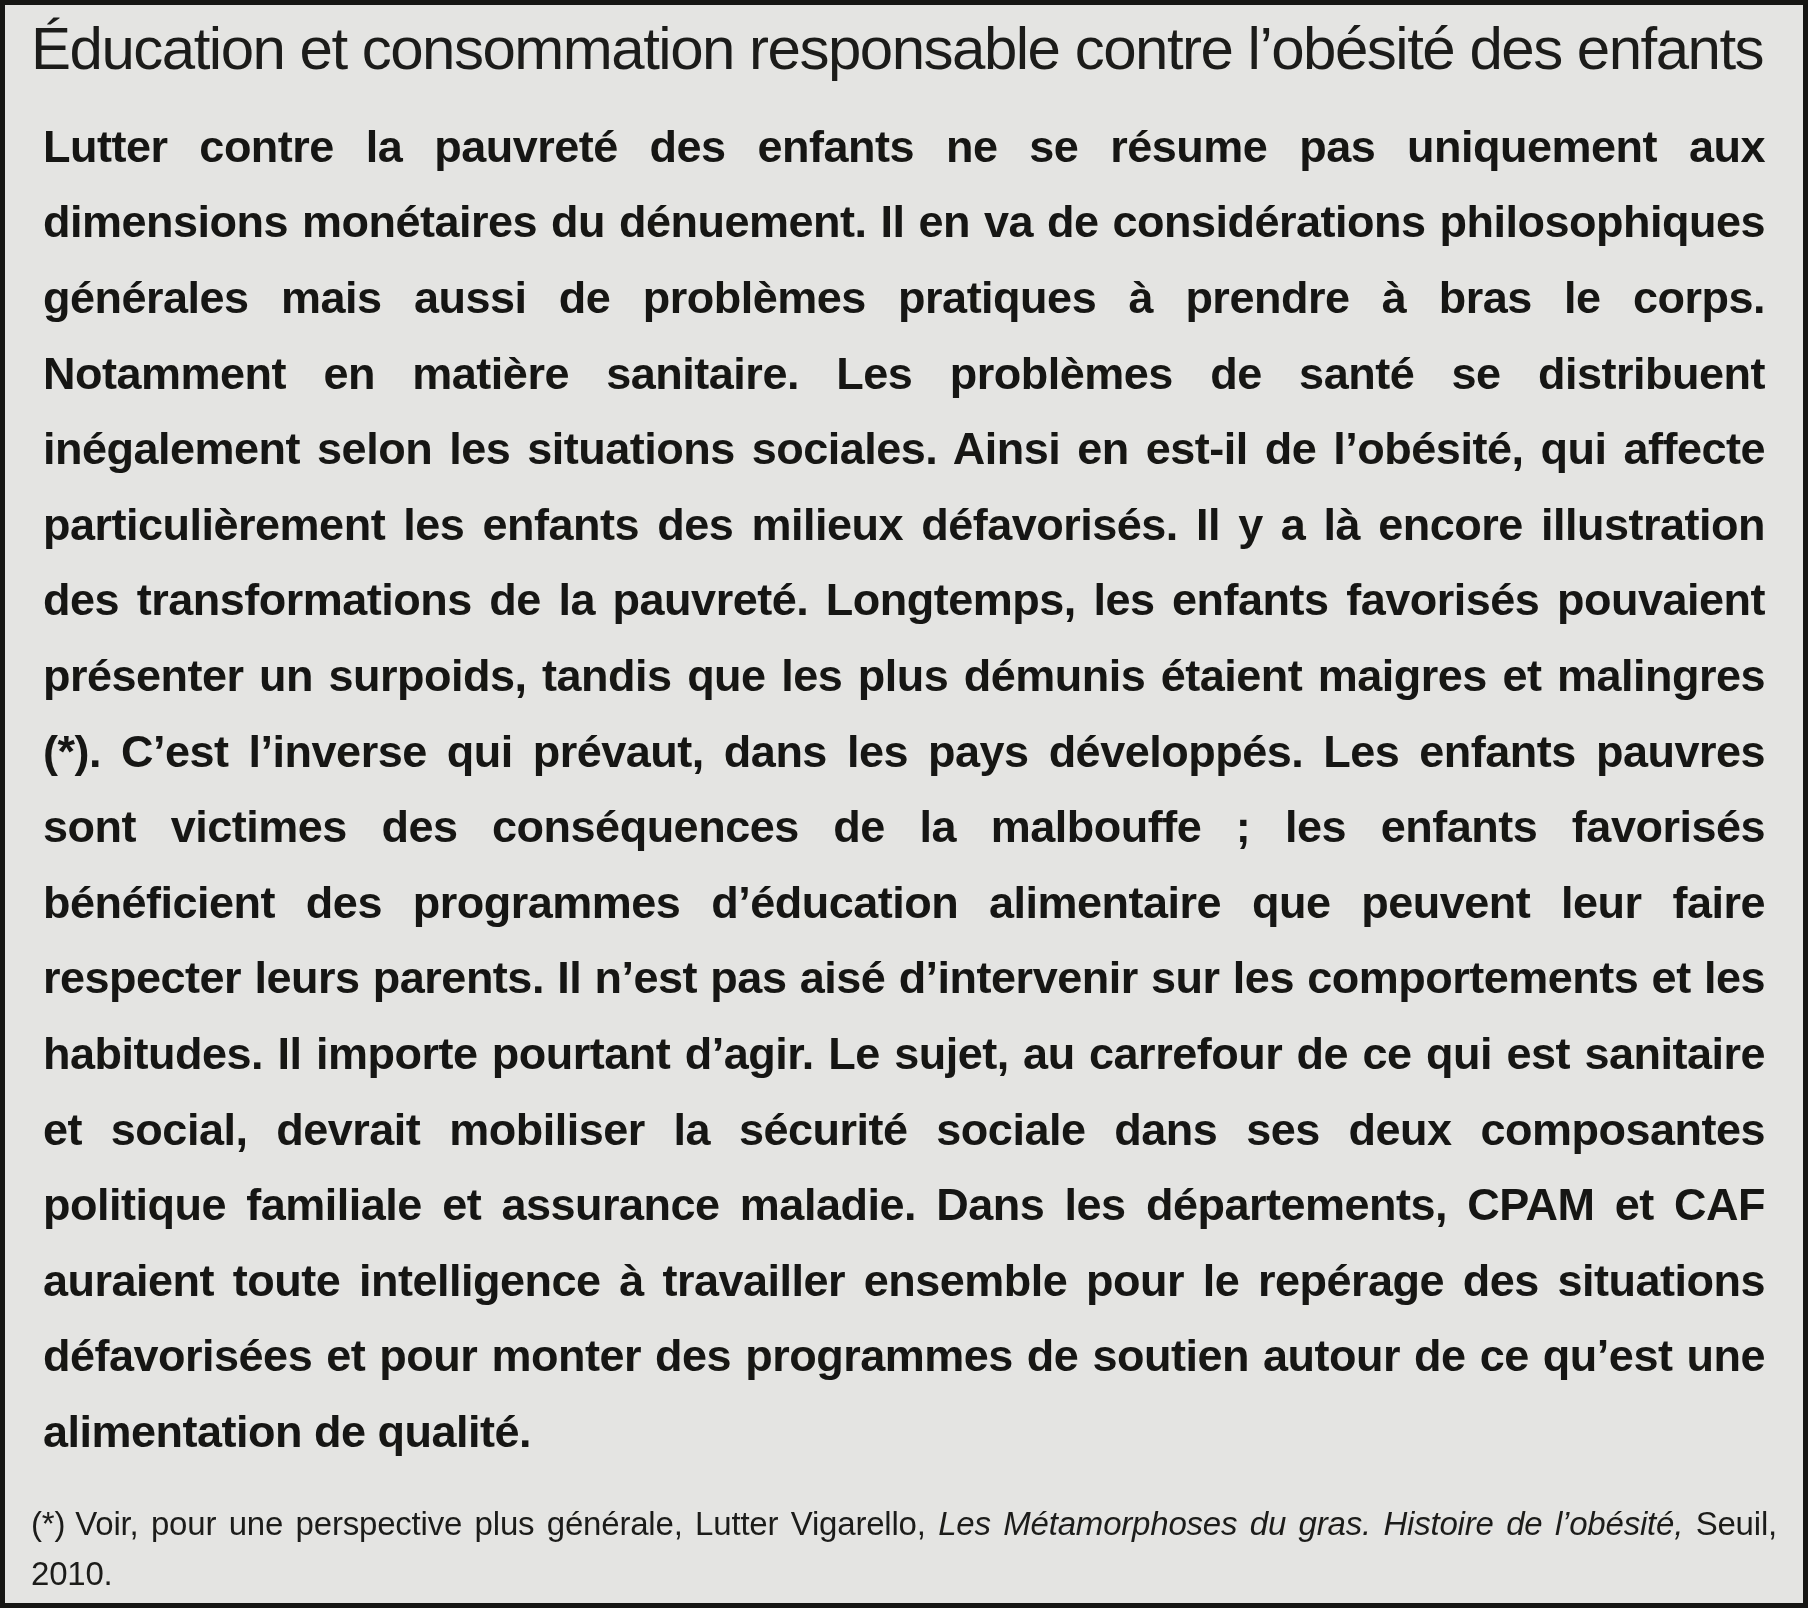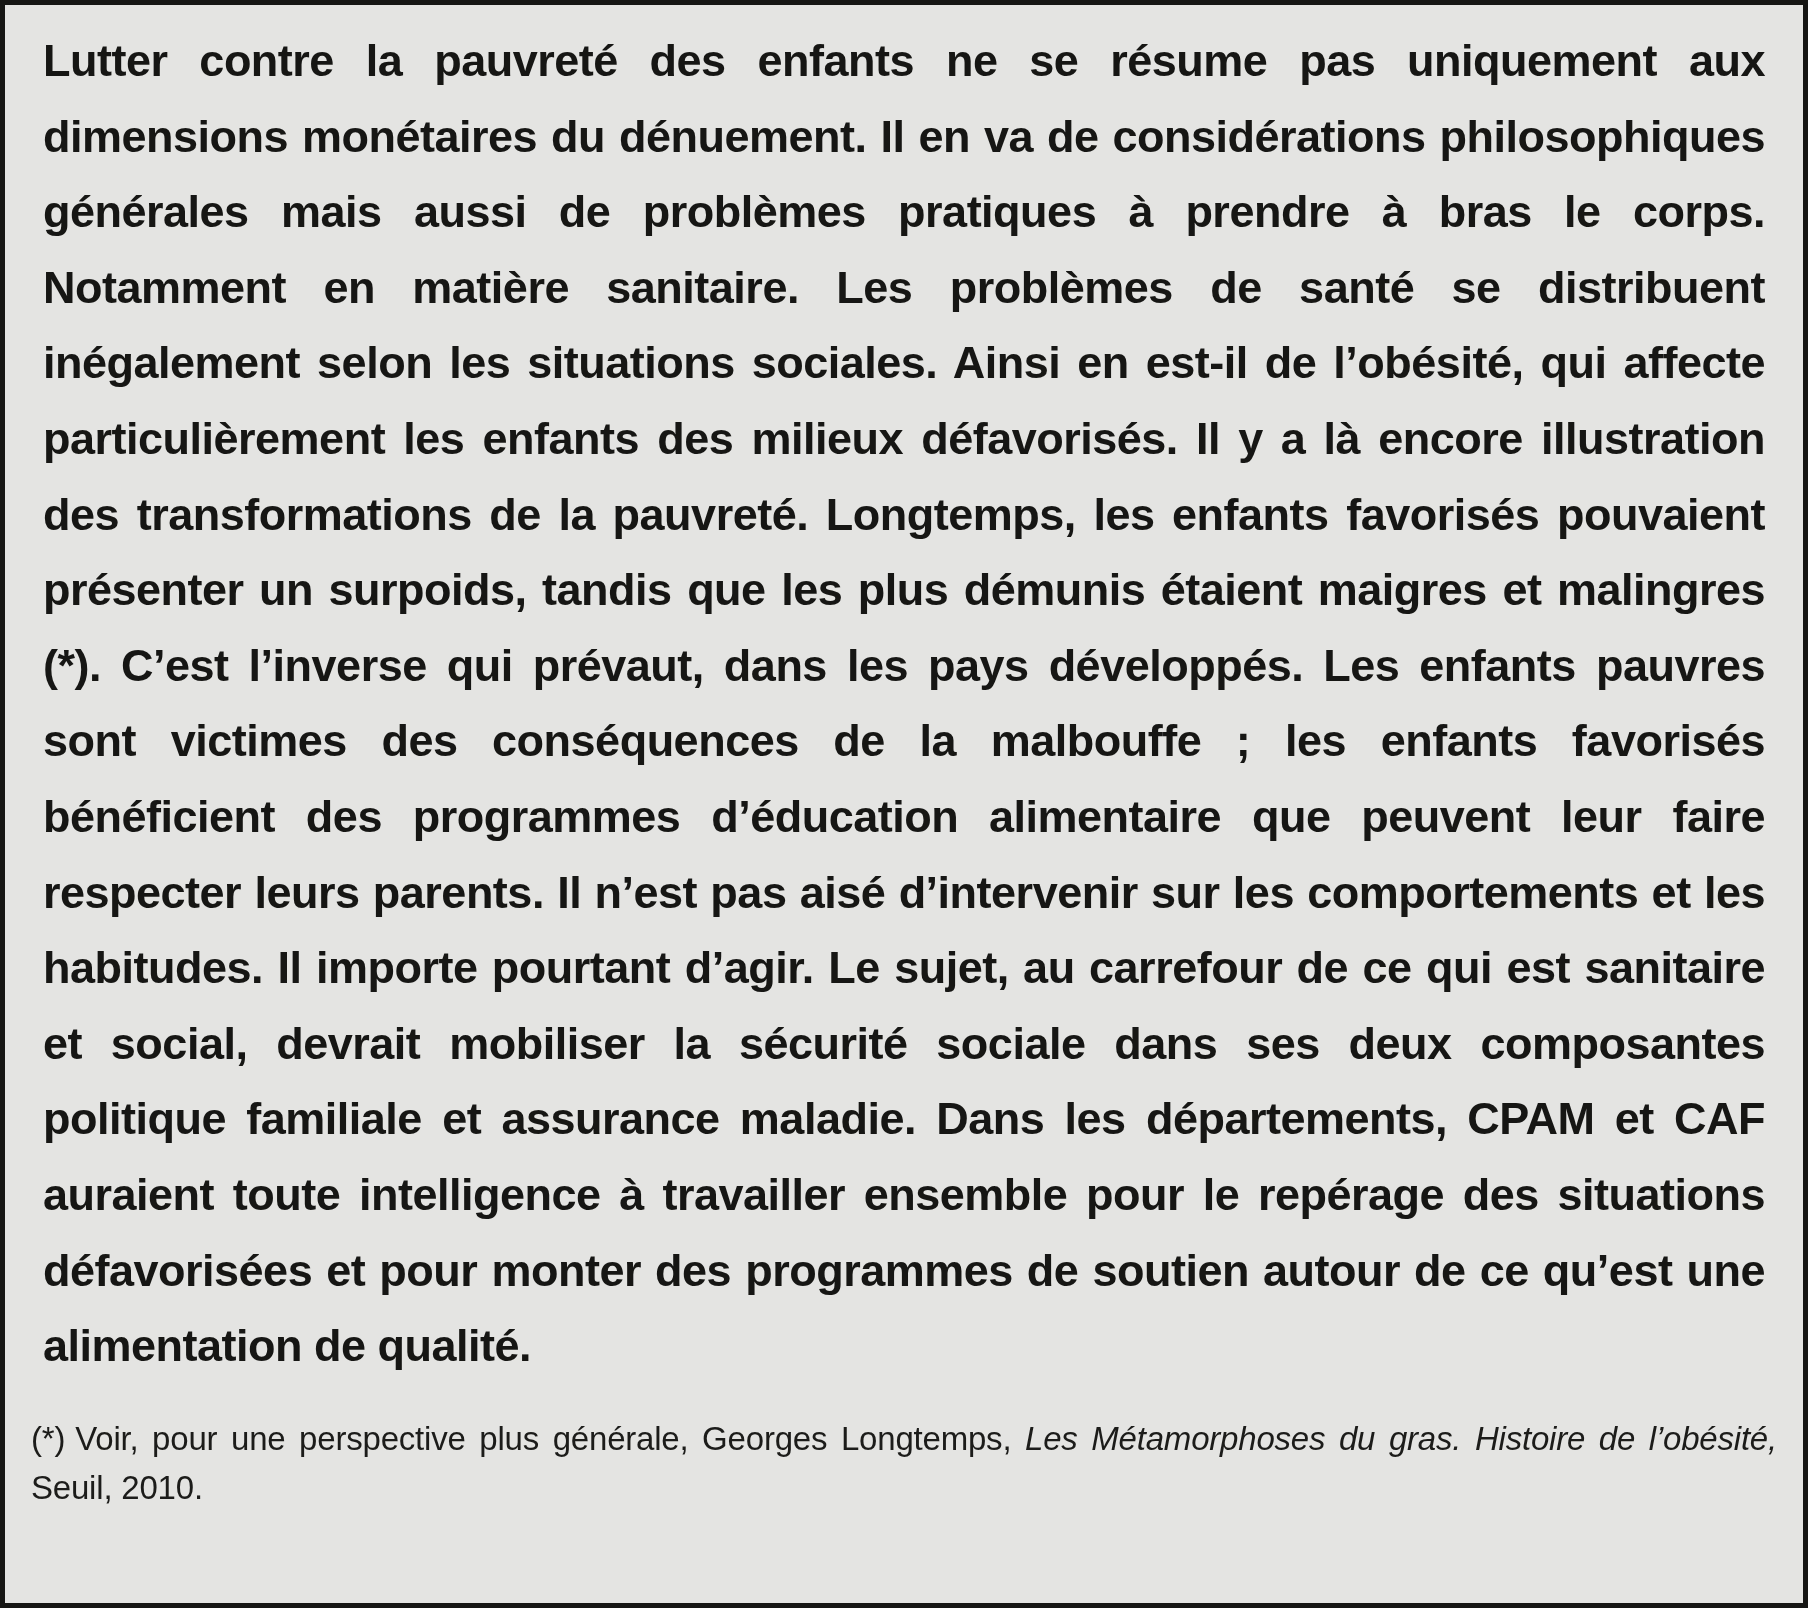--- a/index.html
+++ b/index.html
@@ -50,17 +50,18 @@
     padding-right: 10px;
   }
   .footnote .italic {
     font-style: italic;
   }
 </style>
 </head>
 <body>
 
 <div class="page">
+  <h1 class="panel-title">Éducation et consommation responsable contre l’obésité des enfants</h1>
 
   <p class="body-text">Lutter contre la pauvreté des enfants ne se résume pas uniquement aux dimensions monétaires du dénuement. Il en va de considérations philosophiques générales mais aussi de problèmes pratiques à prendre à bras le corps. Notamment en matière sanitaire. Les problèmes de santé se distribuent inégalement selon les situations sociales. Ainsi en est-il de l’obésité, qui affecte particulièrement les enfants des milieux défavorisés. Il y a là encore illustration des transformations de la pauvreté. Longtemps, les enfants favorisés pouvaient présenter un surpoids, tandis que les plus démunis étaient maigres et malingres (*). C’est l’inverse qui prévaut, dans les pays développés. Les enfants pauvres sont victimes des conséquences de la malbouffe ; les enfants favorisés bénéficient des programmes d’éducation alimentaire que peuvent leur faire respecter leurs parents. Il n’est pas aisé d’intervenir sur les comportements et les habitudes. Il importe pourtant d’agir. Le sujet, au carrefour de ce qui est sanitaire et social, devrait mobiliser la sécurité sociale dans ses deux composantes politique familiale et assurance maladie. Dans les départements, CPAM et CAF auraient toute intelligence à travailler ensemble pour le repérage des situations défavorisées et pour monter des programmes de soutien autour de ce qu’est une alimentation de qualité.</p>
 
-  <p class="footnote"><span class="marker">(*)</span><span>Voir, pour une perspective plus générale, Georges Longtemps, </span><span class="italic">Les Métamorphoses du gras. Histoire de l’obésité,</span><span> Seuil, 2010.</span></p>
+  <p class="footnote"><span class="marker">(*)</span><span>Voir, pour une perspective plus générale, Lutter Vigarello, </span><span class="italic">Les Métamorphoses du gras. Histoire de l’obésité,</span><span> Seuil, 2010.</span></p>
 </div>
 
 </body></html>

